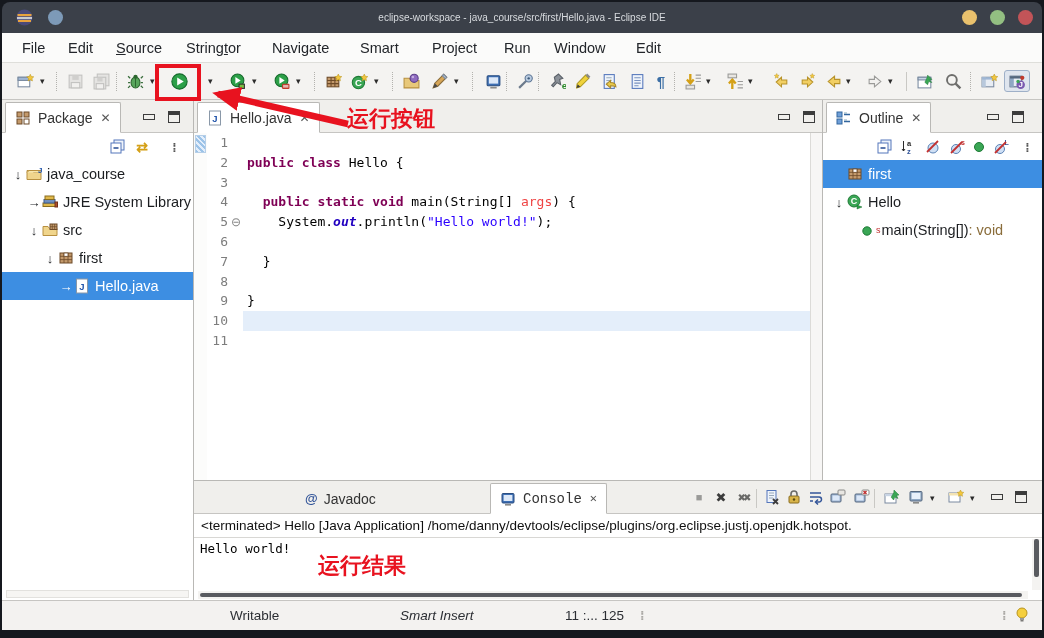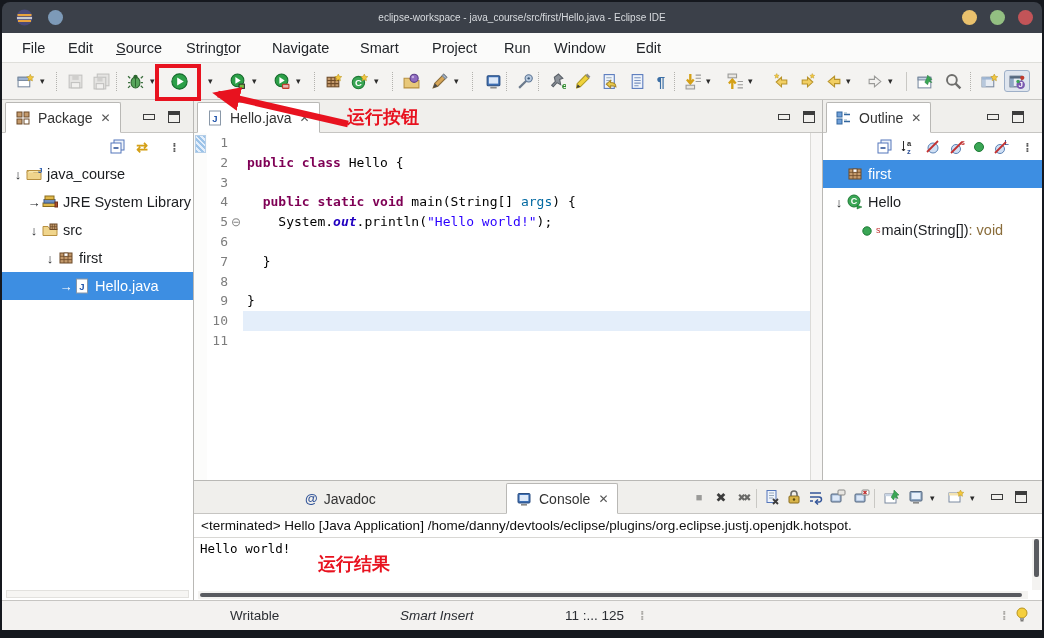--- a/index.html
+++ b/index.html
@@ -59,21 +59,21 @@
   #gutter { left:13px; top:0; width:24px; bottom:0; }
   .gln { height:19.8px; line-height:19.8px; text-align:right; font-family:"DejaVu Sans Mono", monospace; font-size:13px; color:#7d7d7d; padding-right:3px; white-space:pre; }
   #foldcol { left:37px; top:0; width:12px; bottom:0; }
   .fold { position:absolute; left:0; top:80px; height:19.8px; line-height:19.8px; font-size:12px; color:#8a8a8a; }
   #codelines { left:49px; top:0; right:0; bottom:0; font-family:"DejaVu Sans Mono", monospace; font-size:13px; }
   .cl { height:19.8px; line-height:19.8px; white-space:pre; padding-left:4px; color:#000; }
   .cl.cur { background:#e4eefa; }
   .tk-k { color:#7f0055; font-weight:bold; }
   .tk-f { color:#2100c0; font-weight:bold; font-style:italic; }
   .tk-s { color:#2a00ff; }
-  .tk-g { color:#0369a1; }
+  .tk-g { color:#ef4444; }
   #overview-ruler { left:616px; top:33px; width:12px; bottom:0; background:#f7f6f5; border-left:1px solid #dcdbd8; }
 
   
   .sup-s { color:#c03030; font-size:9px; vertical-align:super; margin-right:1px; }
   .ret-type { color:#8a6d3b; }
 
   
   #console-statusline { left:0; top:33px; right:0; height:24px; background:#fff; border-bottom:1px solid #d8d7d4; font-size:13.5px; color:#101010; line-height:24px; padding-left:7px; white-space:nowrap; overflow:hidden; }
   #console-output { left:0; top:57px; right:12px; bottom:10px; background:#fff; font-family:"DejaVu Sans Mono", monospace; font-size:12.5px; color:#000; padding:3px 0 0 6px; }
   .scroll-track-h { left:4px; bottom:1px; height:8px; right:14px; background:#f4f3f1; }
@@ -83,21 +83,21 @@
   .cicon { top:6px; width:20px; height:20px; display:flex; align-items:center; justify-content:center; cursor:pointer; }
   .cicon svg { width:16px; height:16px; display:block; }
 
   
   #statusbar { left:0; top:500px; width:1040px; height:30px; background:#f3f2f0; border-top:1px solid #c6c5c2; font-size:13.5px; color:#2b2e33; }
   .sb-item { top:0; line-height:29px; }
   .sb-dots { color:#a9a8a4; font-weight:bold; letter-spacing:-1px; }
 
   
   #overlay-svg { left:0; top:0; pointer-events:none; z-index:60; }
-  .callout { z-index:61; font-size:18px; font-weight:bold; line-height:1; }
+  .callout { z-index:61; font-size:22px; font-weight:bold; line-height:1; }
 </style>
 </head>
 <body>
 
 <div id="titlebar" class="abs">
   <span class="abs" style="left:14px;top:7px;width:17px;height:17px;">
     <svg viewBox="0 0 17 17">
         <circle cx="8.5" cy="8.5" r="8" fill="#4a4a7a"></circle>
         <rect x="1.5" y="5" width="14" height="2.2" fill="#e8a33d"></rect>
         <rect x="1" y="8" width="15" height="2.2" fill="#c8cad0"></rect>
@@ -576,21 +576,21 @@
         <span class="tree-label ret-type"> : void</span>
     </div>
   </div>
 
   <div id="console" class="abs panel">
     <div class="abs tabbar"></div>
     <div class="abs tab" style="left:102px;">
       <span style="color:#335599;font-weight:bold;font-size:13px;">@</span>
       <span>Javadoc</span>
     </div>
-    <div class="abs tab active" style="left:312px;">
+    <div class="abs tab active" style="left:296px;font-family:Liberation Mono, monospace;">
       <span class="tree-icon" style="margin:0;">
         <svg viewBox="0 0 16 16">
             <rect x="2" y="2.5" width="12" height="9.5" rx="1" fill="#3d6fb4" stroke="#2a4d80"></rect>
             <rect x="3.6" y="4" width="8.8" height="6" fill="#dce8f8"></rect>
             <rect x="5" y="13" width="6" height="1.6" fill="#8a8a88"></rect>
           </svg>
         </span>
       <span>Console</span>
       <span class="tab-close">✕</span>
     </div>

